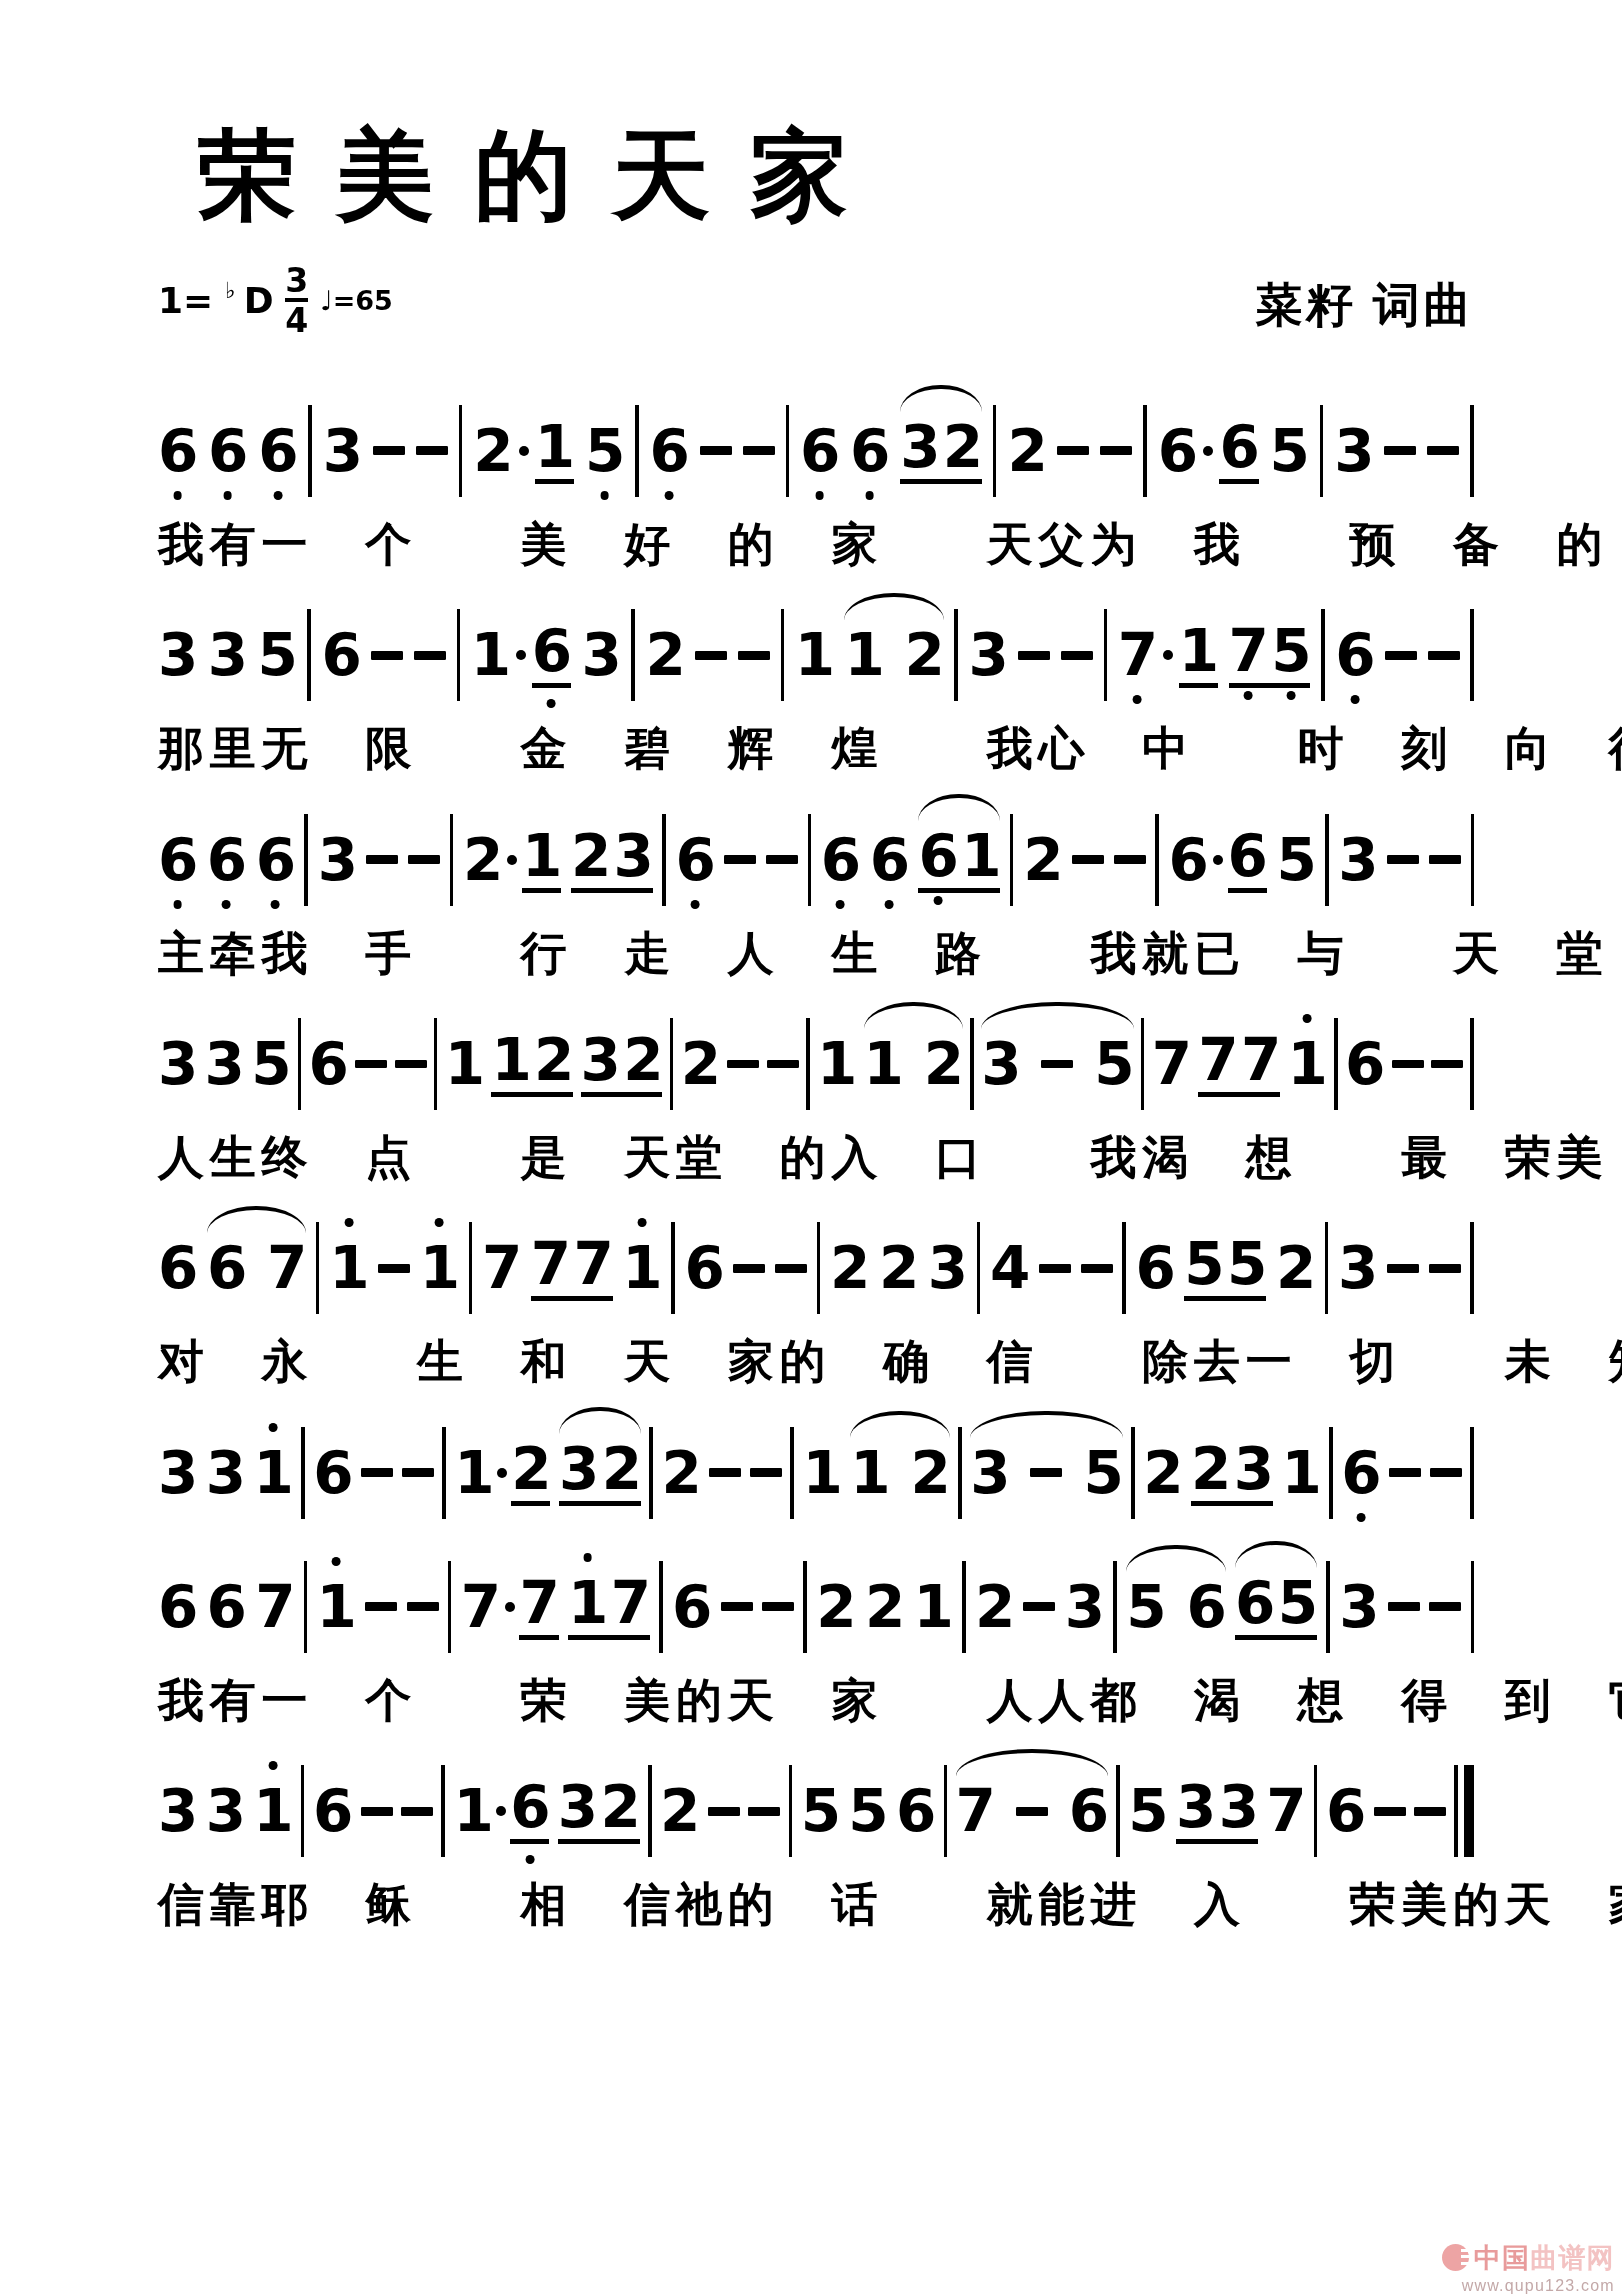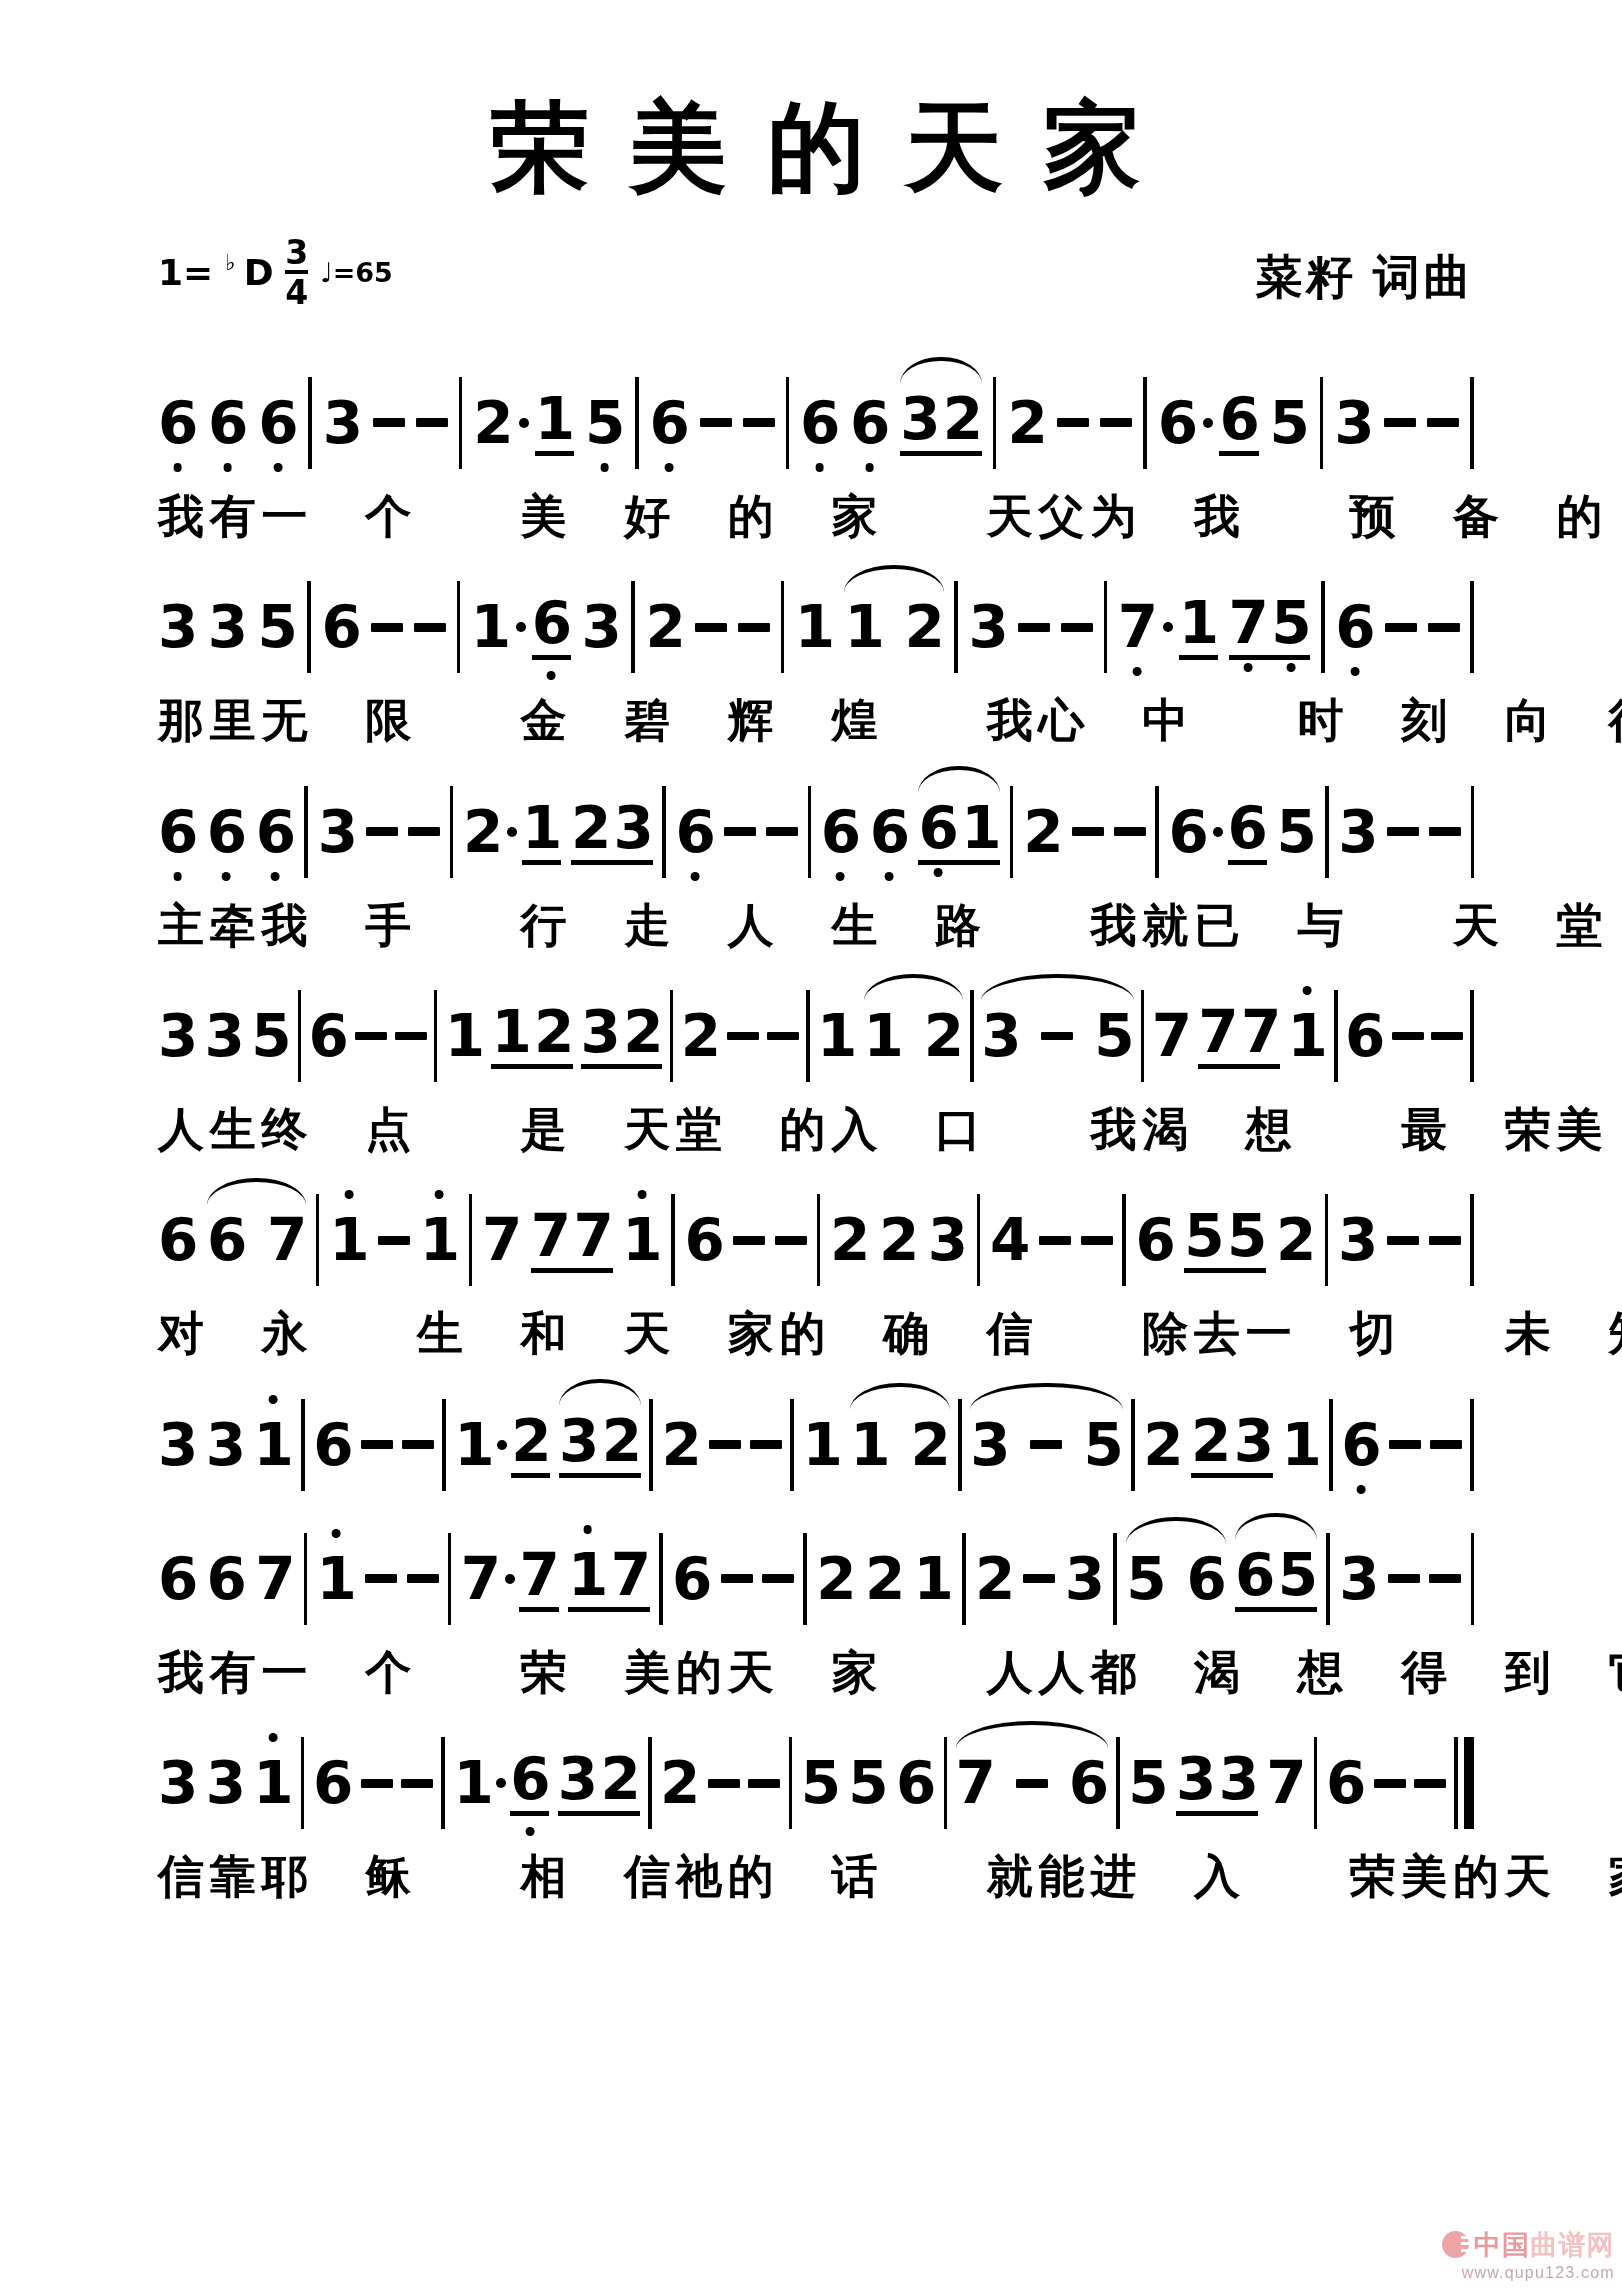--- a/index.html
+++ b/index.html
@@ -1,22 +1,22 @@
 <!DOCTYPE html>
 <html style="font-size:9.4px"><head>
 <meta charset="utf-8">
 <style>
   html,body{margin:0;padding:0;background:#888;}
   .page{position:relative;width:1623px;height:2295px;margin:0 auto;background:#ffffff;
         color:#000;font-family:"Liberation Sans",sans-serif;overflow:hidden;}
   .content{padding:88px 149px 0 158px;}
 
   
-  .title{text-align:center;font-family:"DejaVu Serif",serif;font-weight:bold;
-         font-size:98px;letter-spacing:40px;padding-left:40px;line-height:1.2;}
+  .title{font-family:"DejaVu Serif",serif;font-weight:bold;
+         font-size:98px;letter-spacing:40px;padding-left:40px;line-height:1.2;margin-top:28px;}
   .meta{display:flex;justify-content:space-between;align-items:flex-end;margin-top:30px;
         font-weight:bold;}
   .keysig{display:flex;align-items:center;gap:11.7px;font-size:36px;font-family:"DejaVu Sans",sans-serif;}
   .flat{font-size:0.62em;position:relative;top:-0.45em;margin-right:-3.5px;}
   .frac{display:inline-flex;flex-direction:column;align-items:center;line-height:1;font-size:0.92em;}
   .frac .fb2{border-top:4.1px solid #000;padding-top:2.3px;margin-top:1.2px;}
   .tempo{font-size:0.75em;}
   .composer{font-size:47px;font-weight:bold;letter-spacing:3.5px;}
 
   
@@ -44,21 +44,21 @@
   .gin{display:inline-flex;gap:3.5px;border-bottom:5.8px solid #000;padding-bottom:2.9px;}
   .tiespan{position:relative;display:inline-flex;}
   .tin{display:inline-flex;gap:21px;align-items:center;}
   .arc{position:absolute;left:0;right:0;top:-33px;height:23.4px;
        border:solid #000;border-width:4.7px 0 0 0;
        border-radius:50% 50% 0 0 / 100% 100% 0 0;}
   .lyrics{font-size:46px;font-weight:bold;letter-spacing:5.8px;white-space:pre;
           margin-top:17.5px;line-height:1.15;}
 
   
-  .watermark{position:absolute;right:8.2px;bottom:13px;text-align:right;
+  .watermark{position:absolute;right:8.2px;bottom:0;text-align:right;
              font-family:"Liberation Sans",sans-serif;}
   .wm-top{display:flex;align-items:center;gap:4.7px;justify-content:flex-end;}
   .wm-logo{position:relative;width:27px;height:27px;border-radius:50%;display:inline-block;}
   .wm-logo i{position:absolute;right:-4.7px;display:block;width:13px;height:2.9px;}
   .wm-logo i:nth-child(1){top:4.7px;}
   .wm-logo i:nth-child(2){top:11px;}
   .wm-logo i:nth-child(3){top:17.5px;}
   .wm-cn{font-size:27px;font-weight:bold;letter-spacing:1.2px;}
   .wm-cn .b1{}
   .wm-url{font-size:16px;margin-top:1.2px;letter-spacing:1.2px;text-align:right;}

